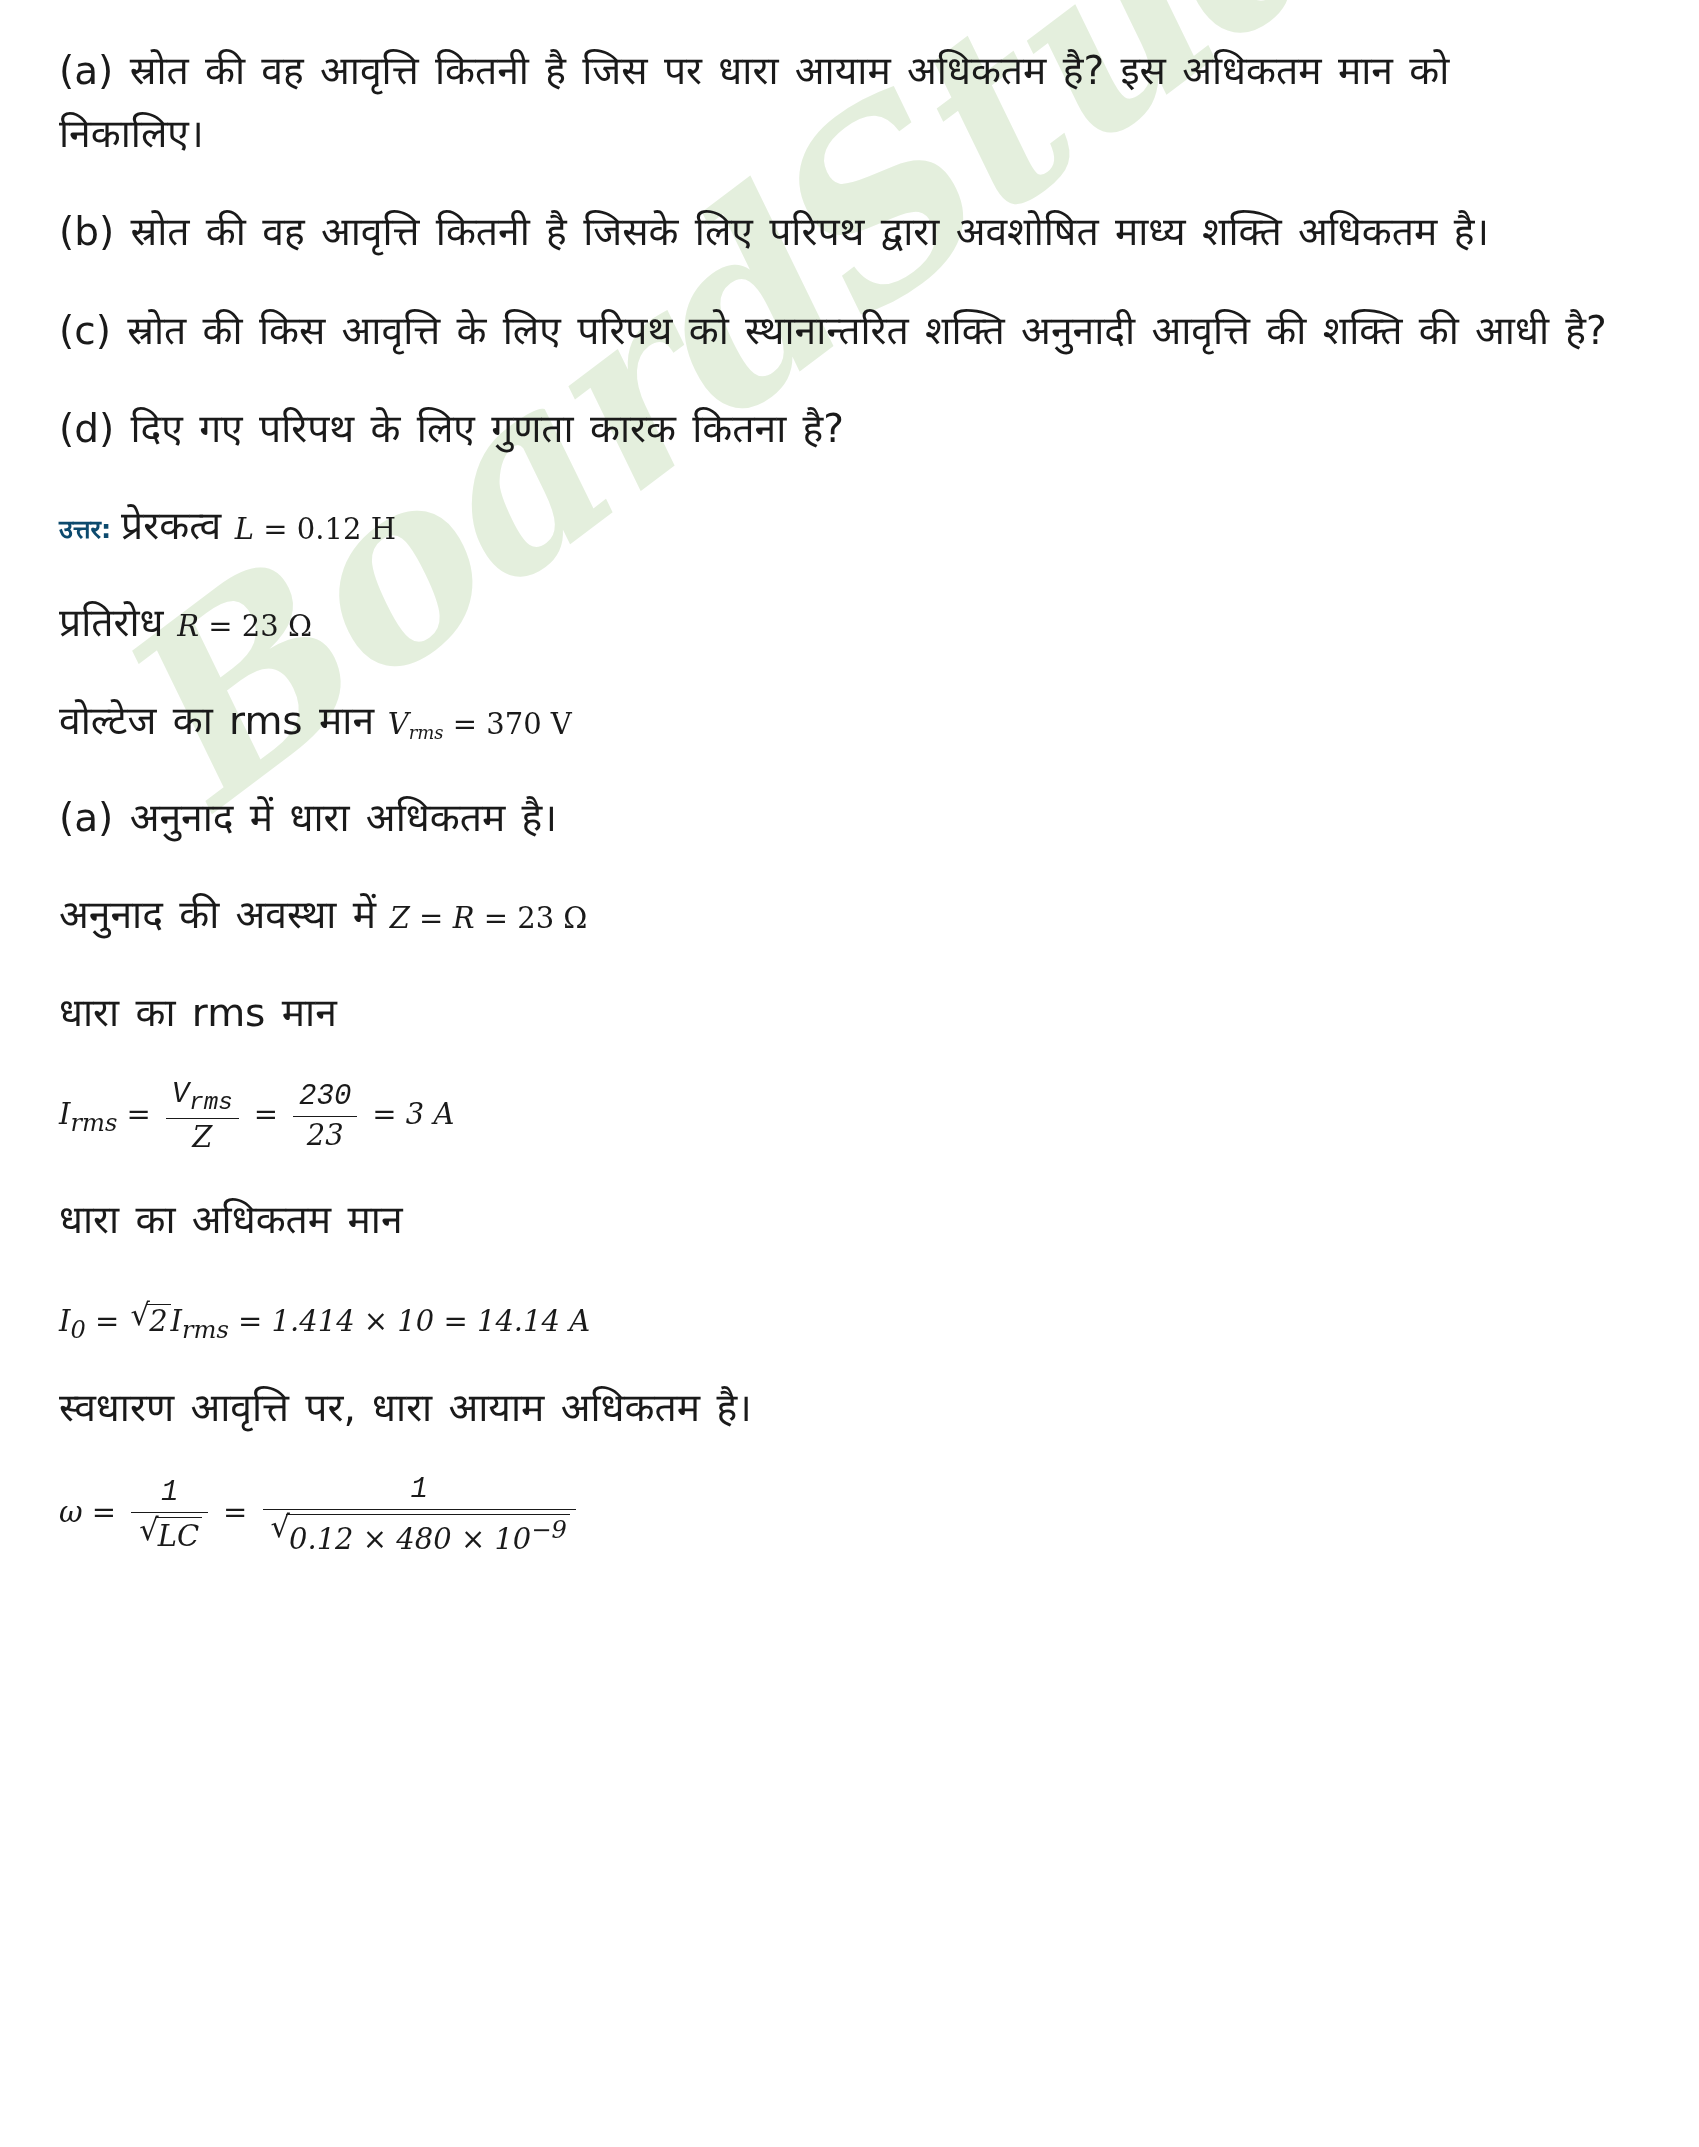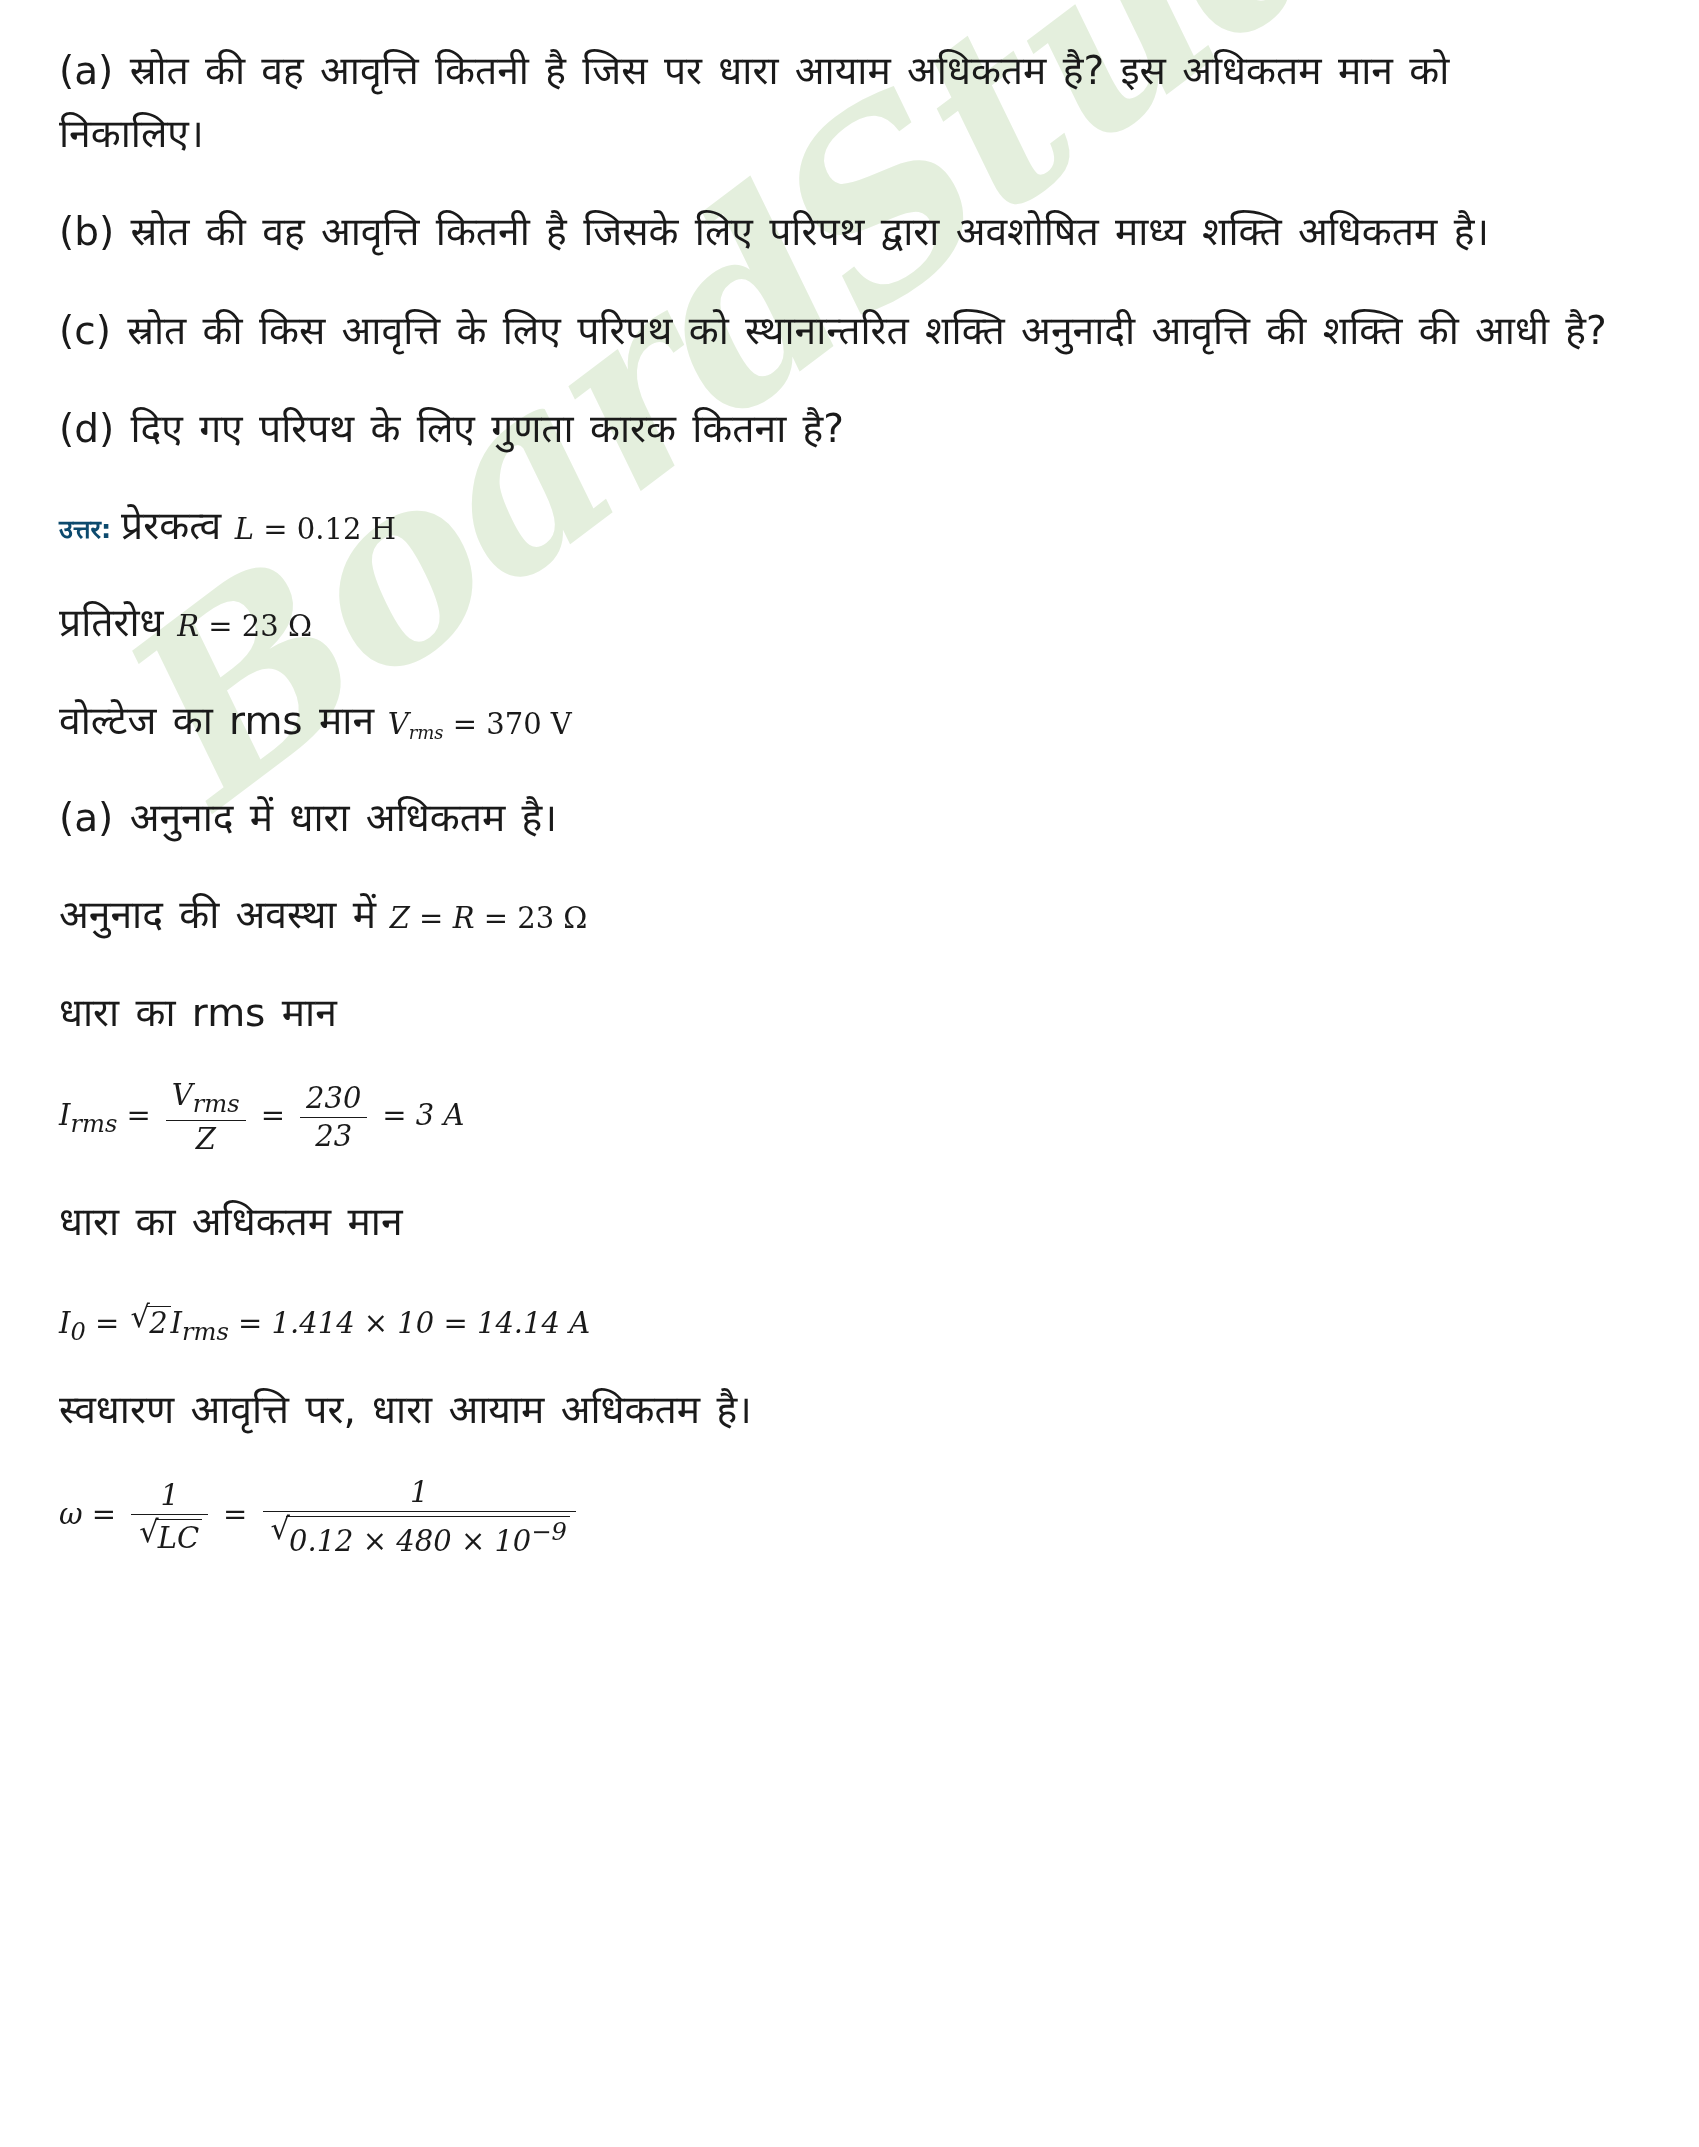--- a/index.html
+++ b/index.html
@@ -105,20 +105,21 @@
     display: inline-block;
     vertical-align: middle;
     text-align: center;
     margin: 0 5.9px;
     line-height: 1.12;
   }
   .frac .num {
     display: block;
     padding: 0 5.9px 2px 5.9px;
     border-bottom: 1.6px solid #1a1a1a;
+    font-family: Liberation Mono, monospace;
   }
   .frac .den {
     display: block;
     padding: 2px 5.9px 0 5.9px;
   }
 
   .sqrt {
     display: inline-block;
     position: relative;
     padding-left: 15.7px;

